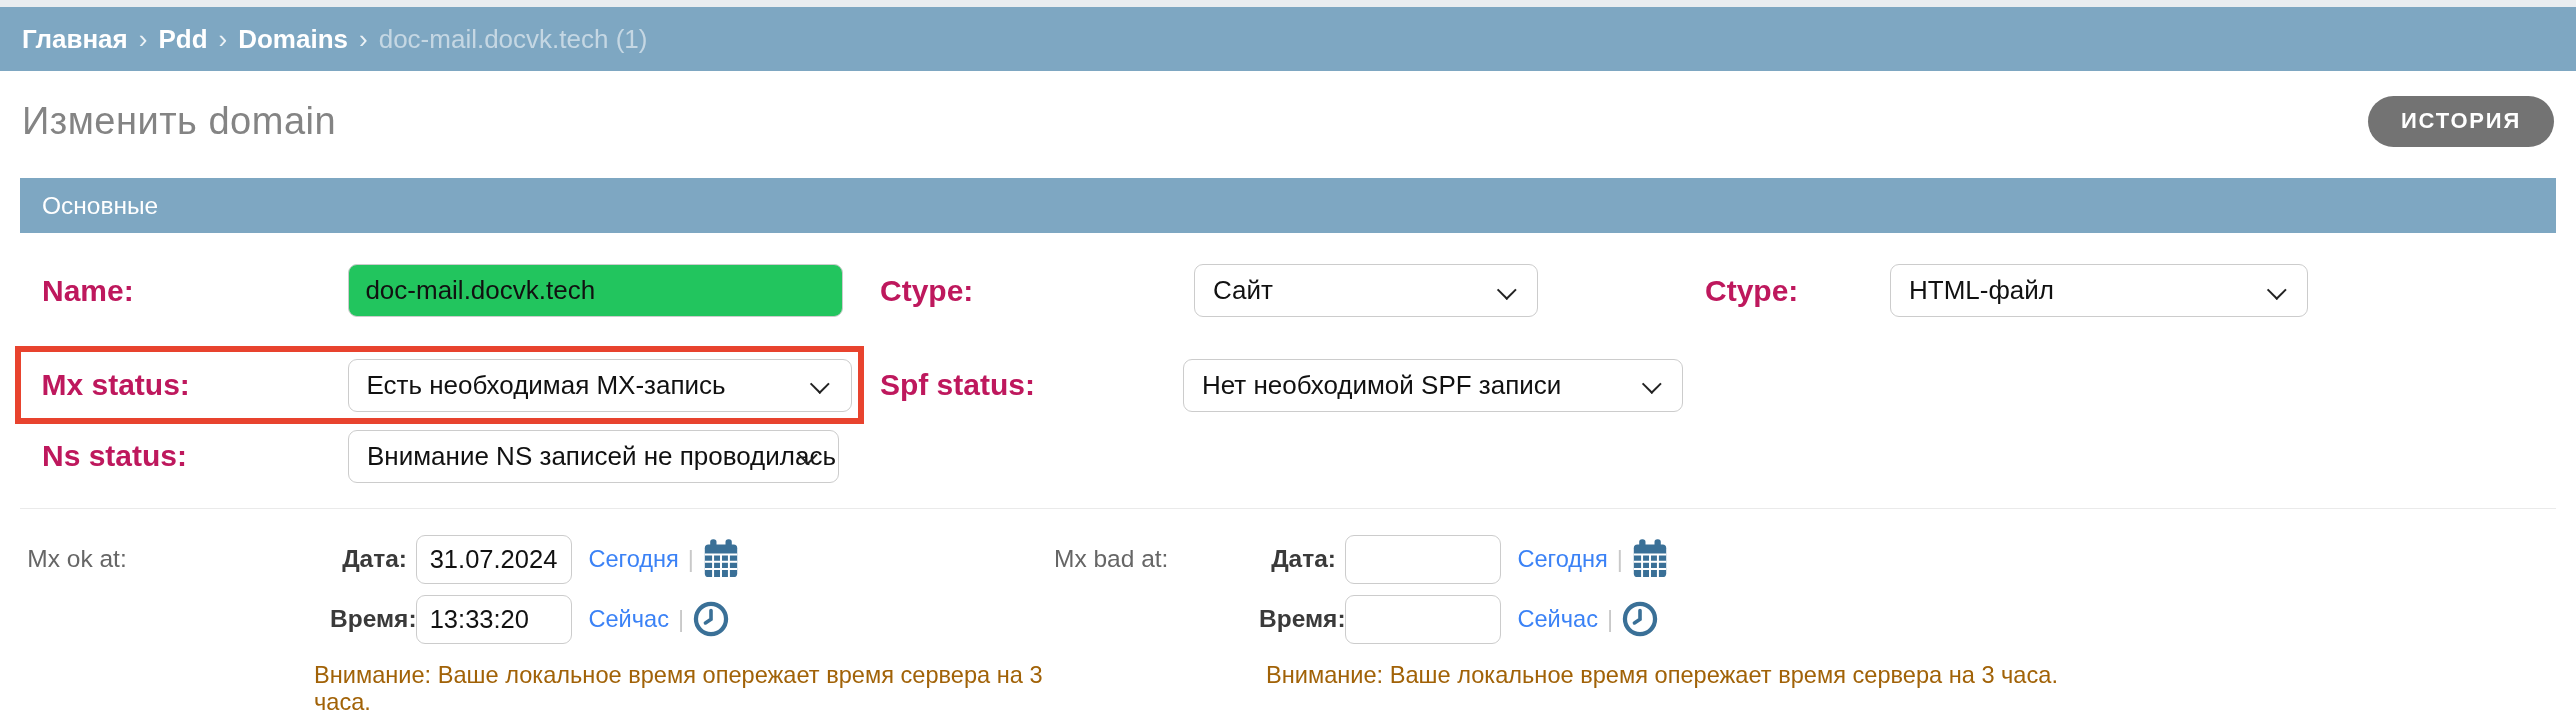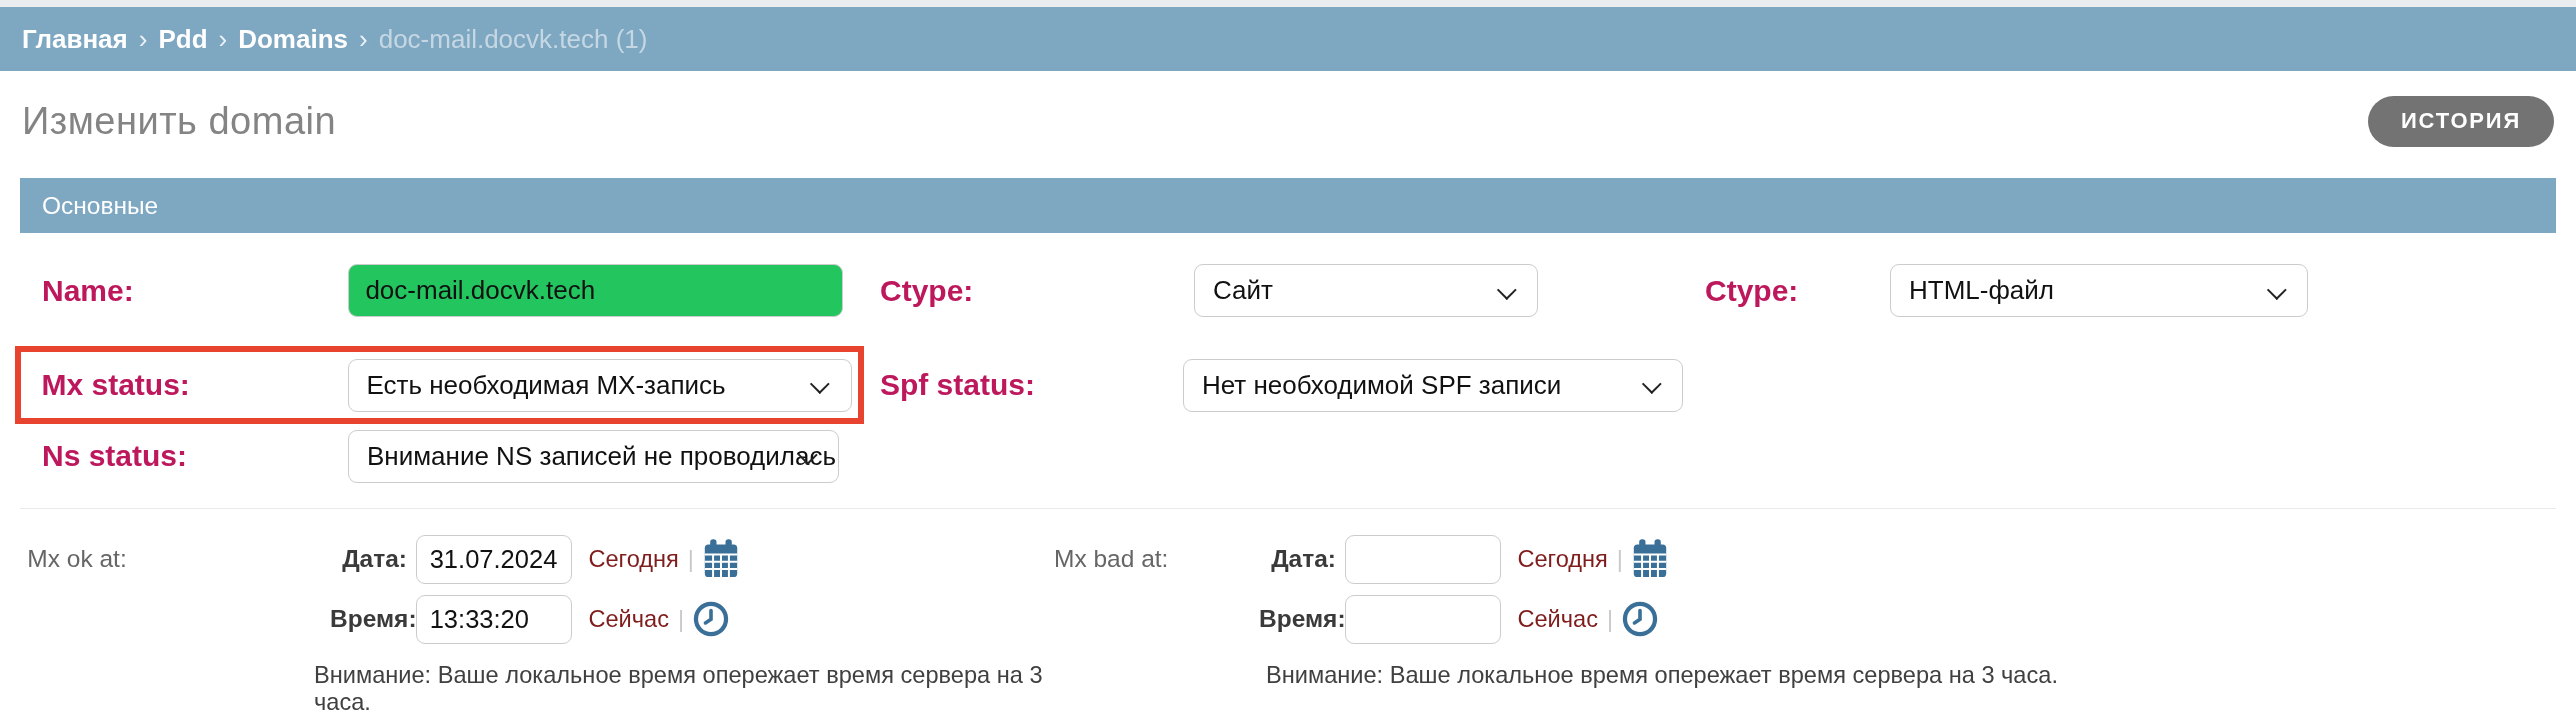--- a/index.html
+++ b/index.html
@@ -76,25 +76,25 @@
   .dt-group.left { width:1034px; }
   .dt-line { display:flex; align-items:center; margin-bottom:11px; }
   .g-label { font-size:24.5px; color:#666; }
   .g-label.left-g { width:310px; padding-left:7.3px; }
   .g-label.right-g { width:205px; }
   .dt-label { width:77px; text-align:right; font-size:24.5px; font-weight:bold;
               color:#3a3a3a; margin-right:9px; }
   input.dt-input { width:156px; height:49px; border:1.8px solid #ccc; border-radius:9px;
                    font-family:"Liberation Sans",sans-serif; font-size:25.5px; color:#111;
                    padding:0 12.7px; outline:none; }
-  .dt-link { font-size:23.6px; color:#7f1d1d; text-decoration:none; margin-left:16.4px;
+  .dt-link { font-size:23.6px; color:#3b82f6; text-decoration:none; margin-left:16.4px;
              cursor:pointer; }
   .pipe-sep { color:#c9c9c9; font-size:23.6px; margin:0 9px; }
   .icon-btn { display:inline-flex; align-items:center; cursor:pointer; }
-  .dt-warning { font-size:23.6px; color:#404040; margin-top:18px; }
+  .dt-warning { font-size:23.6px; color:#a16207; margin-top:18px; }
   .dt-group.left  .dt-warning { margin-left:294px; }
   .dt-group.right .dt-warning { margin-left:212px; }
 </style>
 </head>
 <body>
 
 <div class="window-strip"></div>
 
 <div class="breadcrumbs">
   <a>Главная</a>

